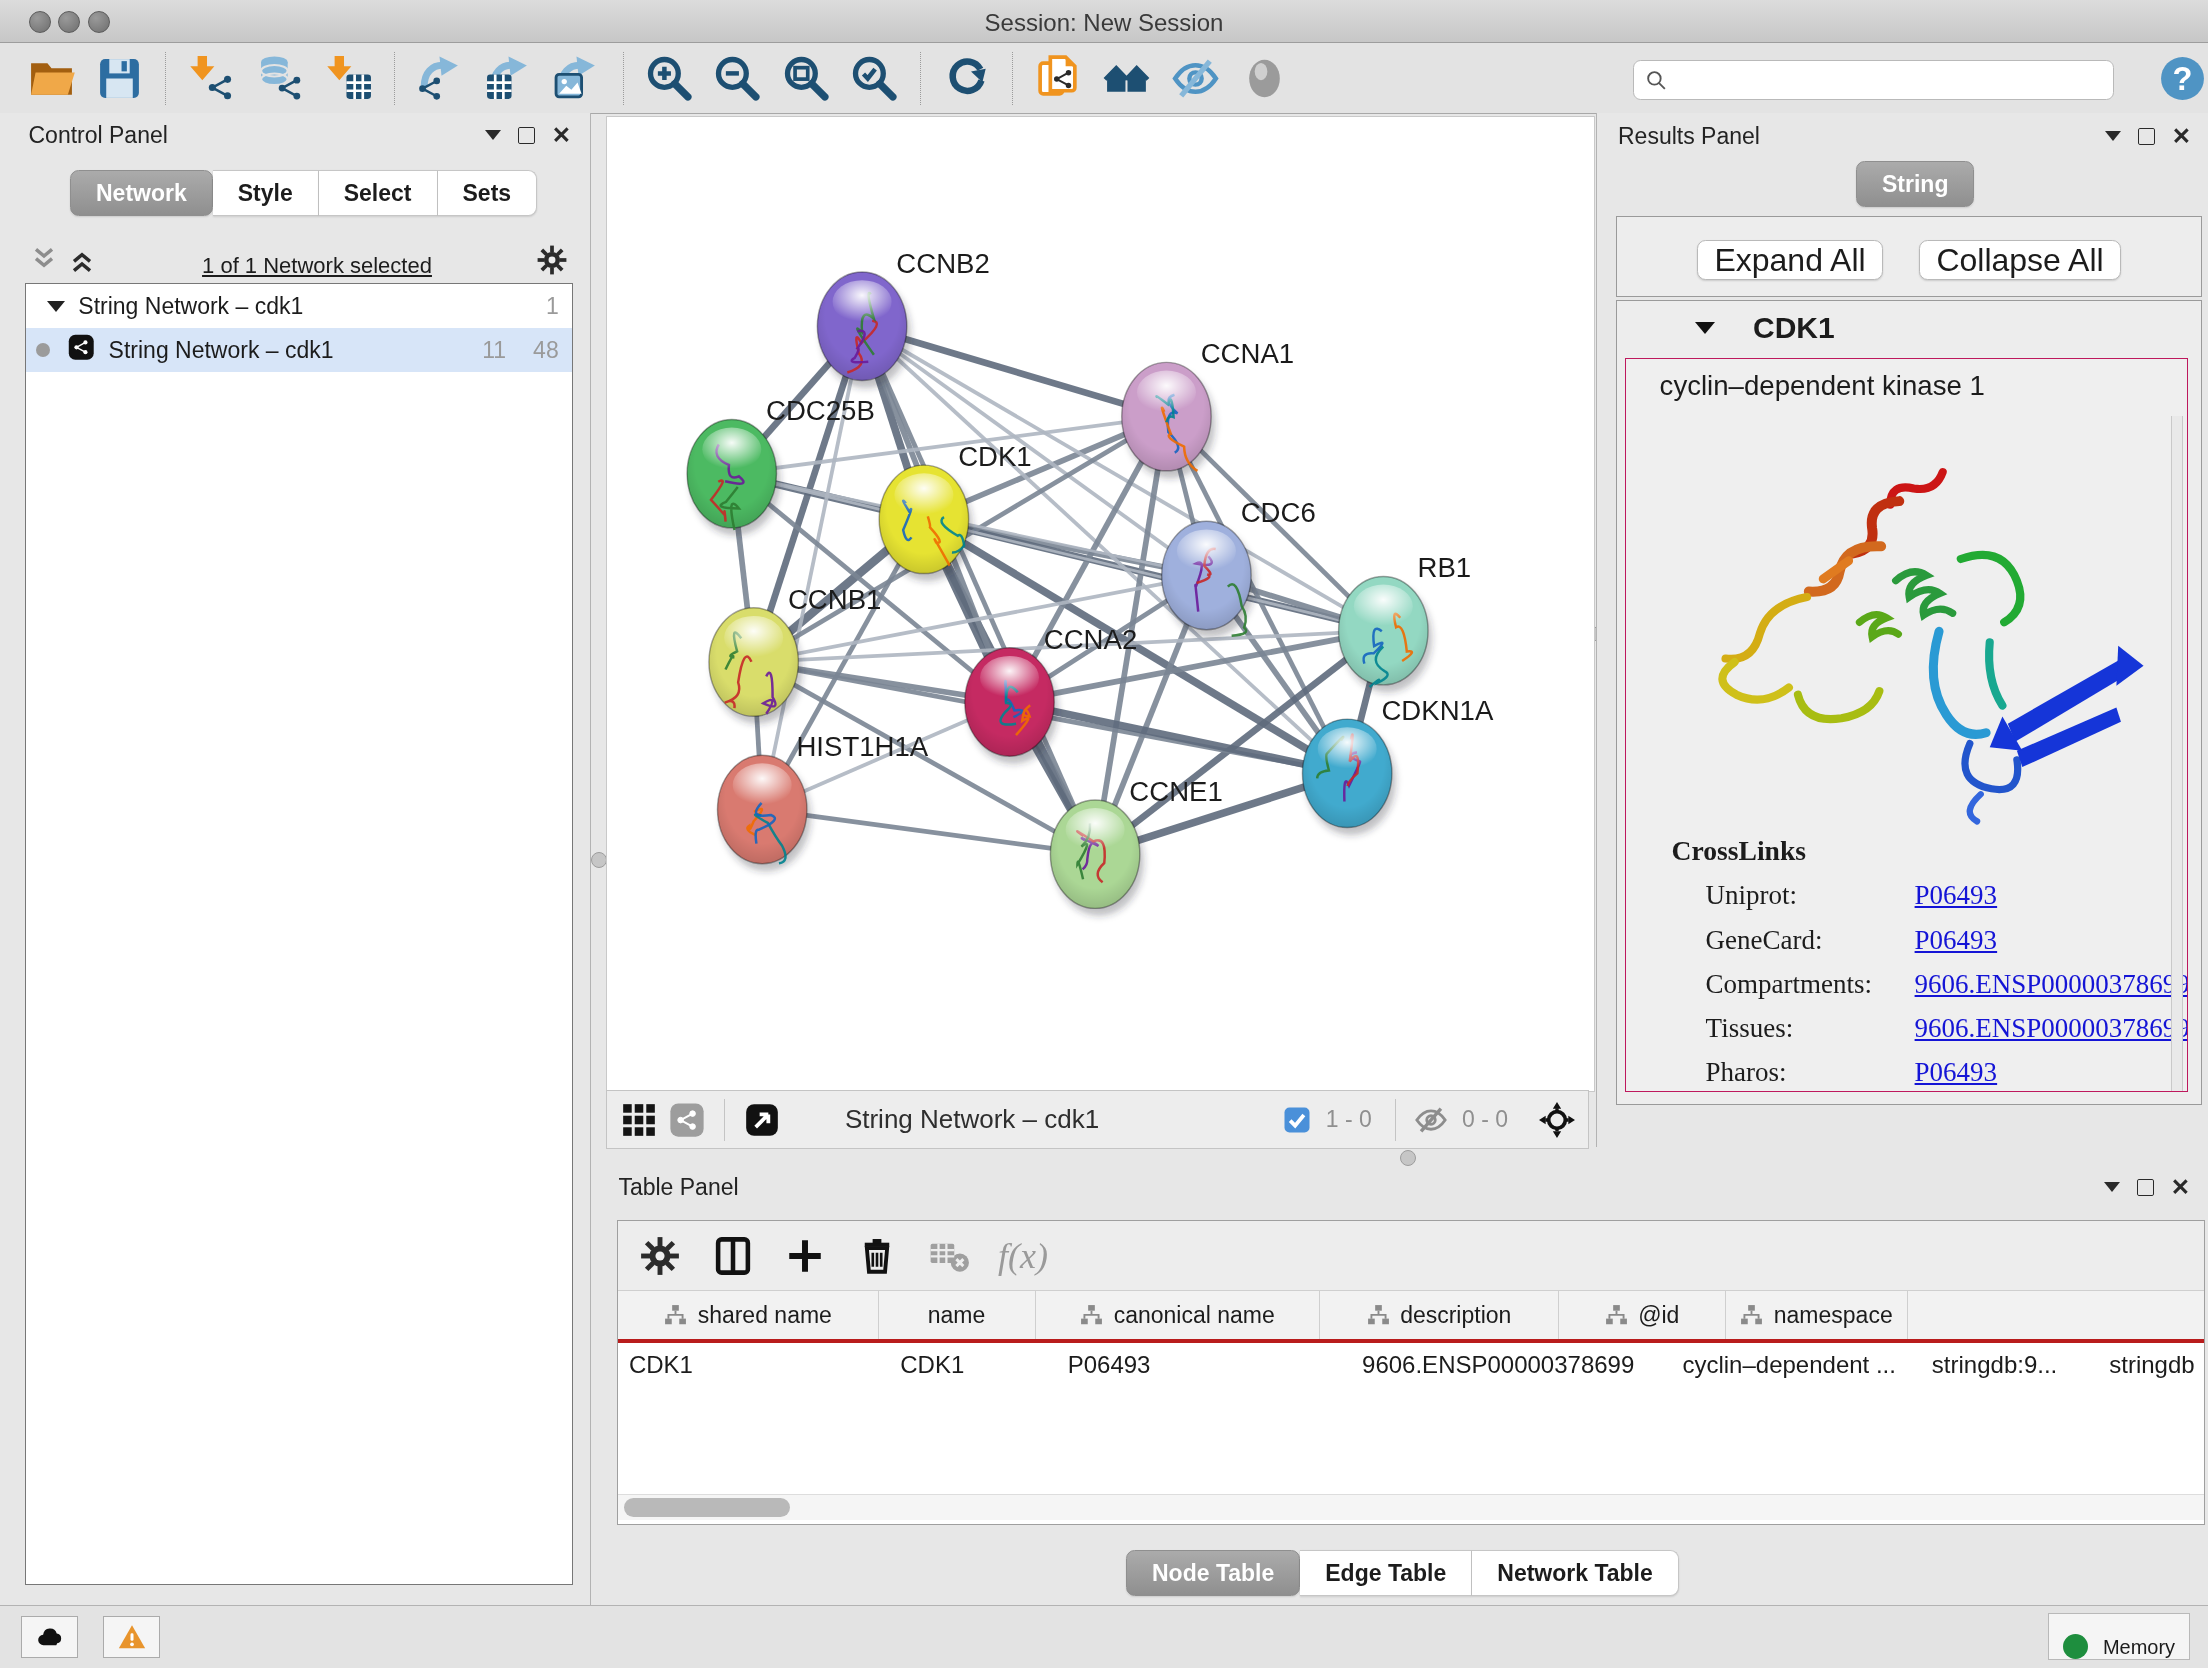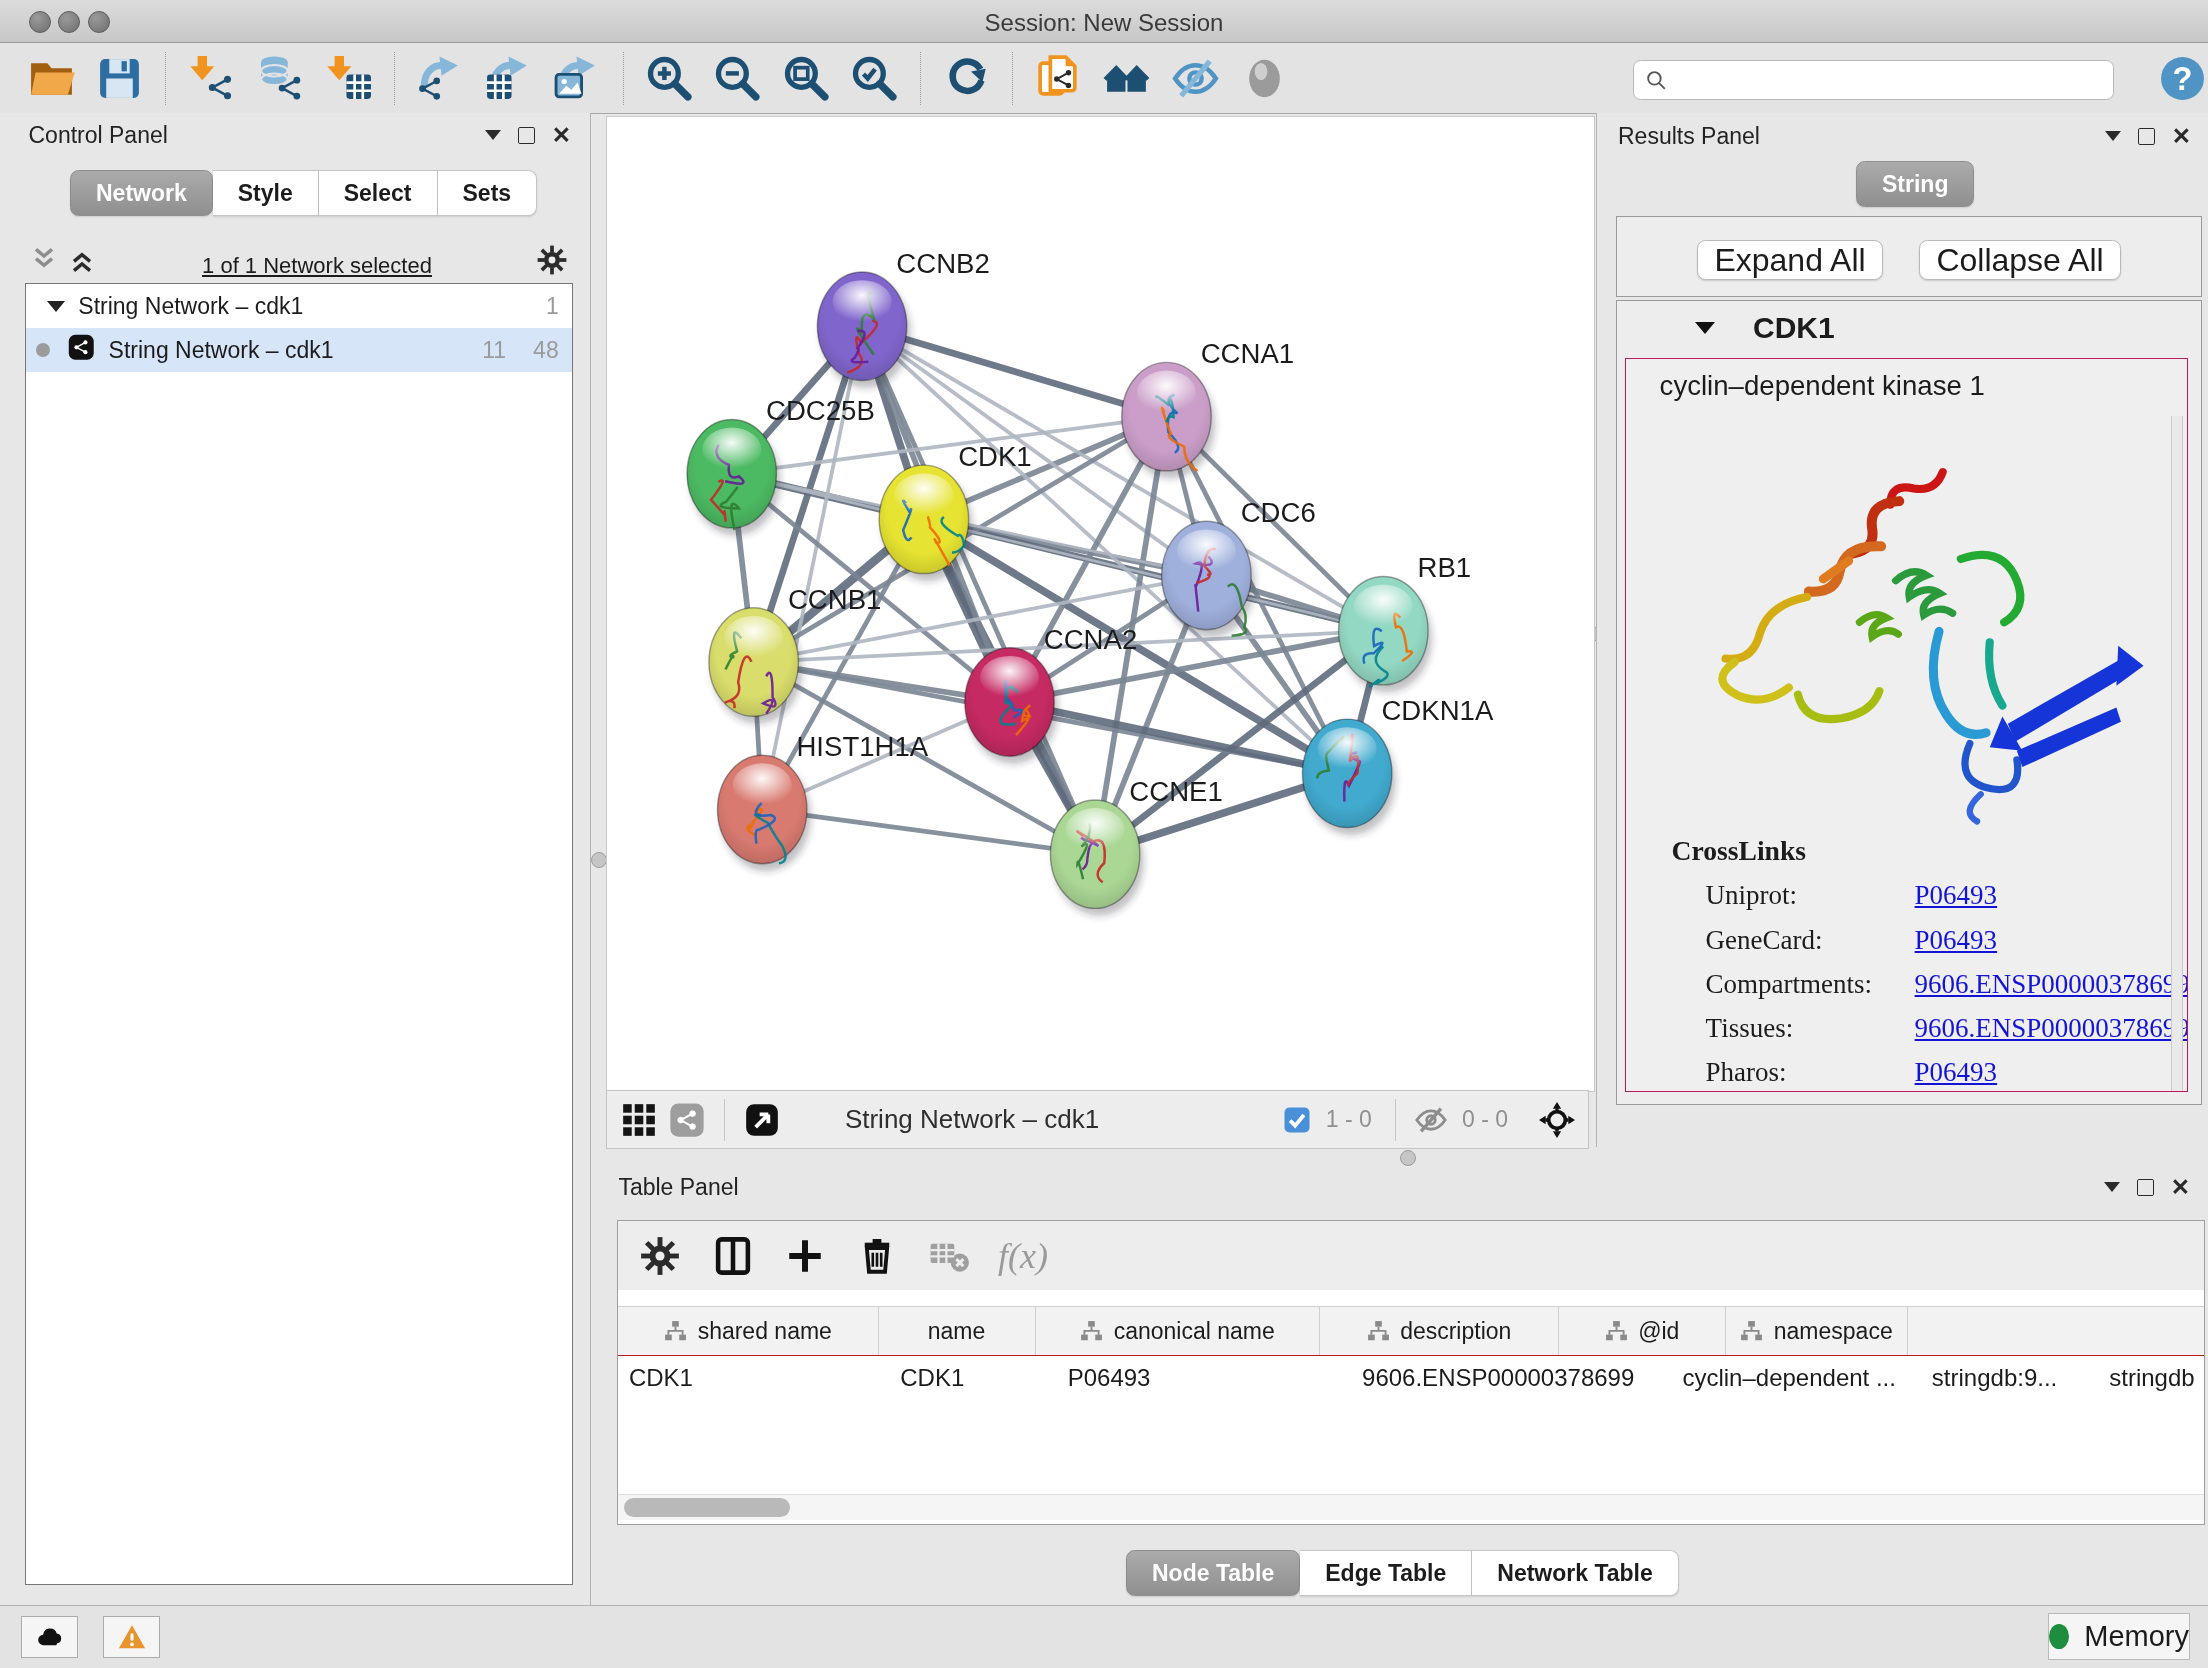--- a/index.html
+++ b/index.html
@@ -100,37 +100,37 @@
   #table-panel{left:606px;top:1166px;width:1603px;height:439px;background:#e7e7e7;}
   #tp-header{position:absolute;left:12.4px;top:7.6px;right:19px;display:flex;justify-content:space-between;align-items:center;}
   #tp-box{position:absolute;left:10.5px;top:54px;width:1586px;height:303px;background:#fff;
     border:1px solid #9f9f9f;}
   #tp-toolbar{position:absolute;left:0;top:0;width:100%;height:69px;background:#ededed;
     display:flex;align-items:center;}
   #tp-toolbar .tpi{width:59px;height:51px;display:flex;align-items:center;justify-content:center;margin-left:13.3px;}
   #tp-toolbar .tpi svg{width:42px;height:42px;}
   #tp-fx{font-family:"Liberation Serif",serif;font-style:italic;font-size:36px;color:#9a9a9a;margin-left:19px;}
   #tp-grid{position:absolute;left:0;top:69px;width:100%;}
-  .th-row{display:flex;background:#f2f2f2;border-top:1px solid #cfcfcf;border-bottom:1px solid #b91c1c;height:48px;margin-top:16px;}
+  .th-row{display:flex;background:#f2f2f2;border-top:1px solid #cfcfcf;border-bottom:4px solid #b91c1c;height:48px;}
   .th-cell{display:flex;align-items:center;justify-content:center;gap:9.5px;font-size:23px;
     border-right:1px solid #cfcfcf;overflow:hidden;white-space:nowrap;flex:none;}
   .th-cell svg{width:25px;height:25px;flex:none;}
   .td-row{display:flex;height:43px;background:#fff;}
   .td-cell{display:flex;align-items:center;padding-left:11.4px;font-size:24px;overflow:hidden;
     white-space:nowrap;flex:none;}
   #tp-hscroll{position:absolute;left:0;bottom:3.8px;width:100%;height:25px;background:#f5f5f5;
     border-top:1px solid #ddd;}
   #tp-thumb{position:absolute;left:6.7px;top:2.9px;width:166px;height:19px;background:#b9b9b9;border-radius:9.5px;}
   #tp-tabs{position:absolute;left:520px;top:384px;}
   
   #status-bar{left:0;top:1605px;width:2208px;height:63px;background:#e3e3e3;border-top:1px solid #b3b3b3;}
   .sb-btn{position:absolute;top:9.5px;height:40px;background:#f5f5f5;border:1.9px solid #ababab;
     display:flex;align-items:center;justify-content:center;}
   .sb-btn svg{width:30px;height:30px;}
-  #memory-btn{left:2048px;width:140px;top:6.7px;height:45px;gap:15px;font-size:29px;border:1.9px solid #b9b9b9;}
+  #memory-btn{left:2048px;width:140px;top:6.7px;height:45px;gap:15px;font-size:20px;border:1.9px solid #b9b9b9;align-items:flex-end;}
   #mem-dot{width:25px;height:25px;border-radius:50%;}
   
   .split-dot{position:absolute;width:14.3px;height:14.3px;border-radius:50%;
     background:#c6c6c6;border:1px solid #9d9d9d;}
   
   .nlabel{font-size:29px;fill:#1b1b1b;font-family:"Liberation Sans",sans-serif;}
 </style>
 </head>
 <body>
 

